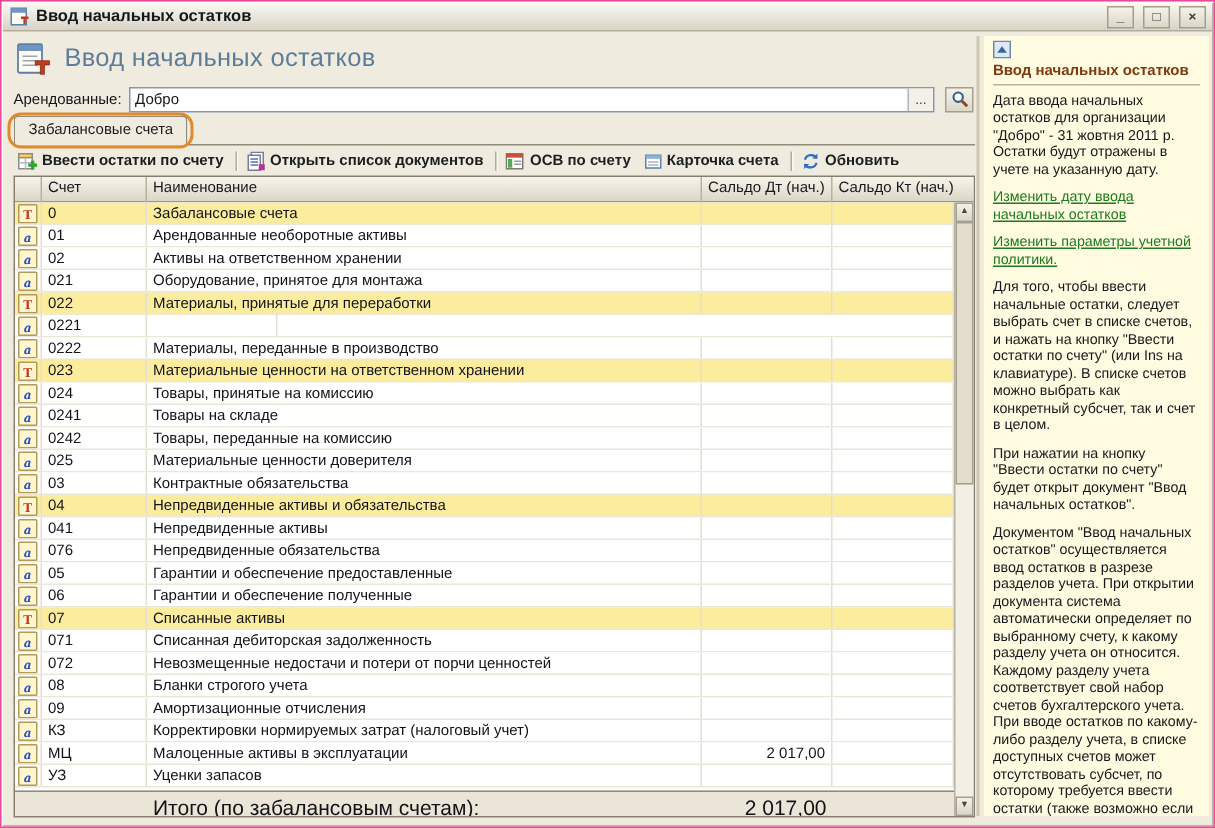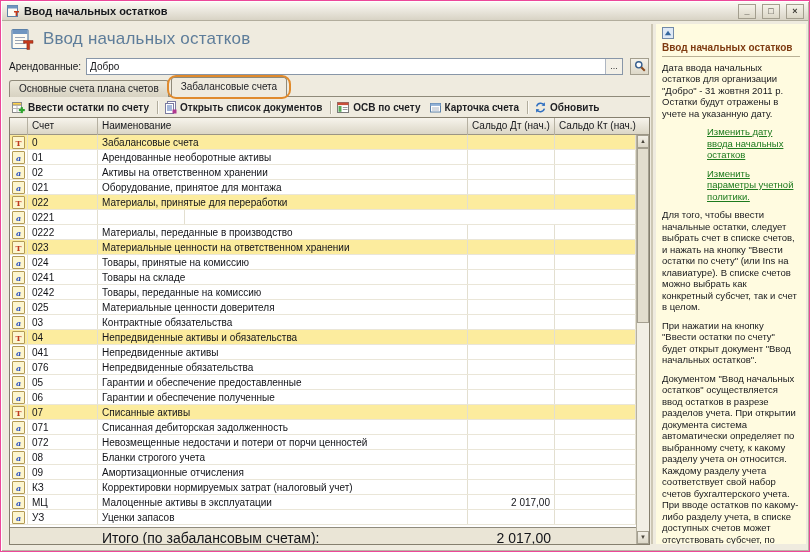--- a/index.html
+++ b/index.html
@@ -63,21 +63,21 @@
   .sbtn.up{top:0;}
   .sbtn.down{bottom:0;}
   .sthumb{position:absolute;left:0;right:0;top:13px;height:175px;background:#e2ddcd;border:1px solid #a49f8f;box-sizing:border-box;cursor:pointer;}
   
   .splitter{position:absolute;top:23px;bottom:7px;left:650px;width:2px;background:#cdc7b4;}
   .help{position:absolute;top:23px;bottom:7px;left:655px;width:150px;box-sizing:border-box;background:#fffbe0;
         padding:3px 6px;overflow:hidden;font-size:9.5px;line-height:11.5px;color:#17181c;}
   .help-title{font-weight:bold;font-size:10px;color:#7e3a10;margin:3px 0 2px;}
   .help hr{border:0;border-top:1px solid #b9b195;margin:0 0 5px;}
   .hblock{margin-bottom:7px;}
-  .hlink{color:#1d7a1d;text-decoration:underline;cursor:pointer;margin-left:45px;}
+  .hlink{color:#1d7a1d;text-decoration:underline;cursor:pointer;}
   svg{display:block;}
 </style>
 </head>
 <body>
 
 <div class="window">
 
   <div class="titlebar">
     <span>
       <svg width="14" height="14" viewBox="0 0 14 14">
@@ -115,21 +115,20 @@
     <span class="btn-open">
       <svg width="12" height="12" viewBox="0 0 12 12">
         <circle cx="4.8" cy="4.8" r="3.1" fill="#fff" stroke="#355e8e" stroke-width="1.4"></circle>
         <line x1="7.3" y1="7.3" x2="10.8" y2="10.8" stroke="#8a4a1f" stroke-width="2"></line>
       </svg>
     </span>
   </div>
 
   <div class="tabline"></div>
   <div class="tabs">
-    <span class="tab">Основные счета плана счетов</span>
     <span class="tab active">
       <span>Забалансовые счета</span>
       <span class="tab-hl"></span>
     </span>
   </div>
 
   <div class="toolbar">
     <span class="tbtn">
       <svg width="13" height="13" viewBox="0 0 13 13">
         <rect x="0.5" y="1.5" width="9" height="10" fill="#fff" stroke="#8a8a8a"></rect>

